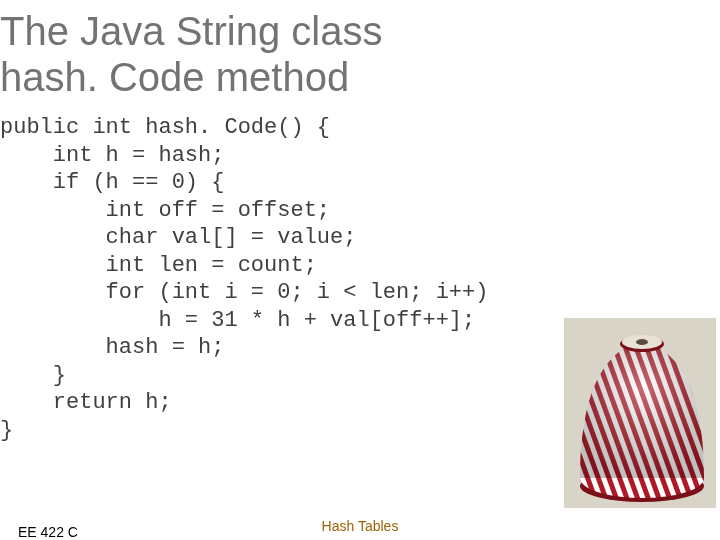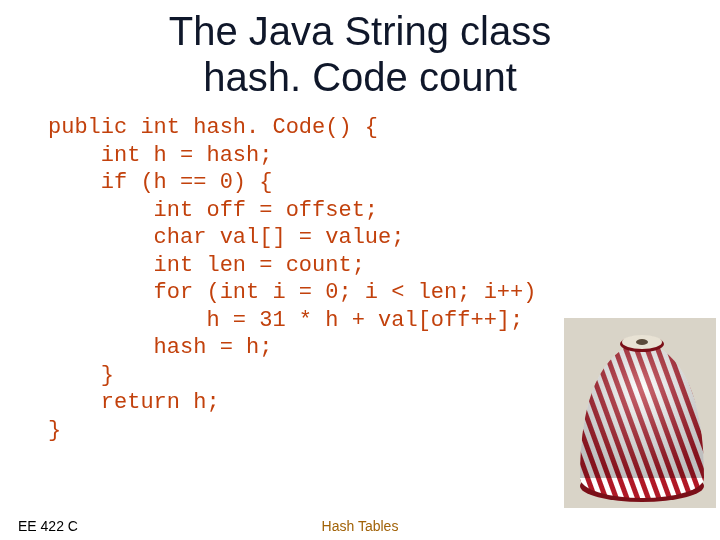--- a/index.html
+++ b/index.html
@@ -12,40 +12,38 @@
     overflow: hidden;
     position: relative;
   }
   .slide {
     width: 720px;
     height: 540px;
     position: relative;
     box-sizing: border-box;
   }
   .title {
-    color: #0f172a;
+    color: #737373;
     font-size: 40px;
-    text-align: center;
     margin-top: 8px;
     line-height: 1.15;
     font-weight: normal;
   }
   .code-block {
     font-family: "Courier New", Courier, monospace;
     font-size: 22px;
     white-space: pre;
-    color: #c2410c;
-    margin-left: 48px;
+    color: #404040;
     margin-top: 14px;
     line-height: 1.25;
   }
   .footer-left {
     position: absolute;
     left: 18px;
-    bottom: 14px;
+    bottom: 8px;
     font-size: 14px;
     color: #000;
   }
   .footer-center {
     position: absolute;
     left: 0;
     right: 0;
     bottom: 14px;
     text-align: center;
     font-size: 14px;
@@ -63,21 +61,21 @@
     height: 190px;
     display: block;
   }
 </style>
 </head>
 <body>
 
 <div class="slide">
   <div class="title">
     <span>The Java String class</span><br>
-    <span>hash. Code count</span>
+    <span>hash. Code method</span>
   </div>
 
   <div class="code-block">public int hash. Code() {
     int h = hash;
     if (h == 0) {
         int off = offset;
         char val[] = value;
         int len = count;
         for (int i = 0; i &lt; len; i++)
             h = 31 * h + val[off++];

